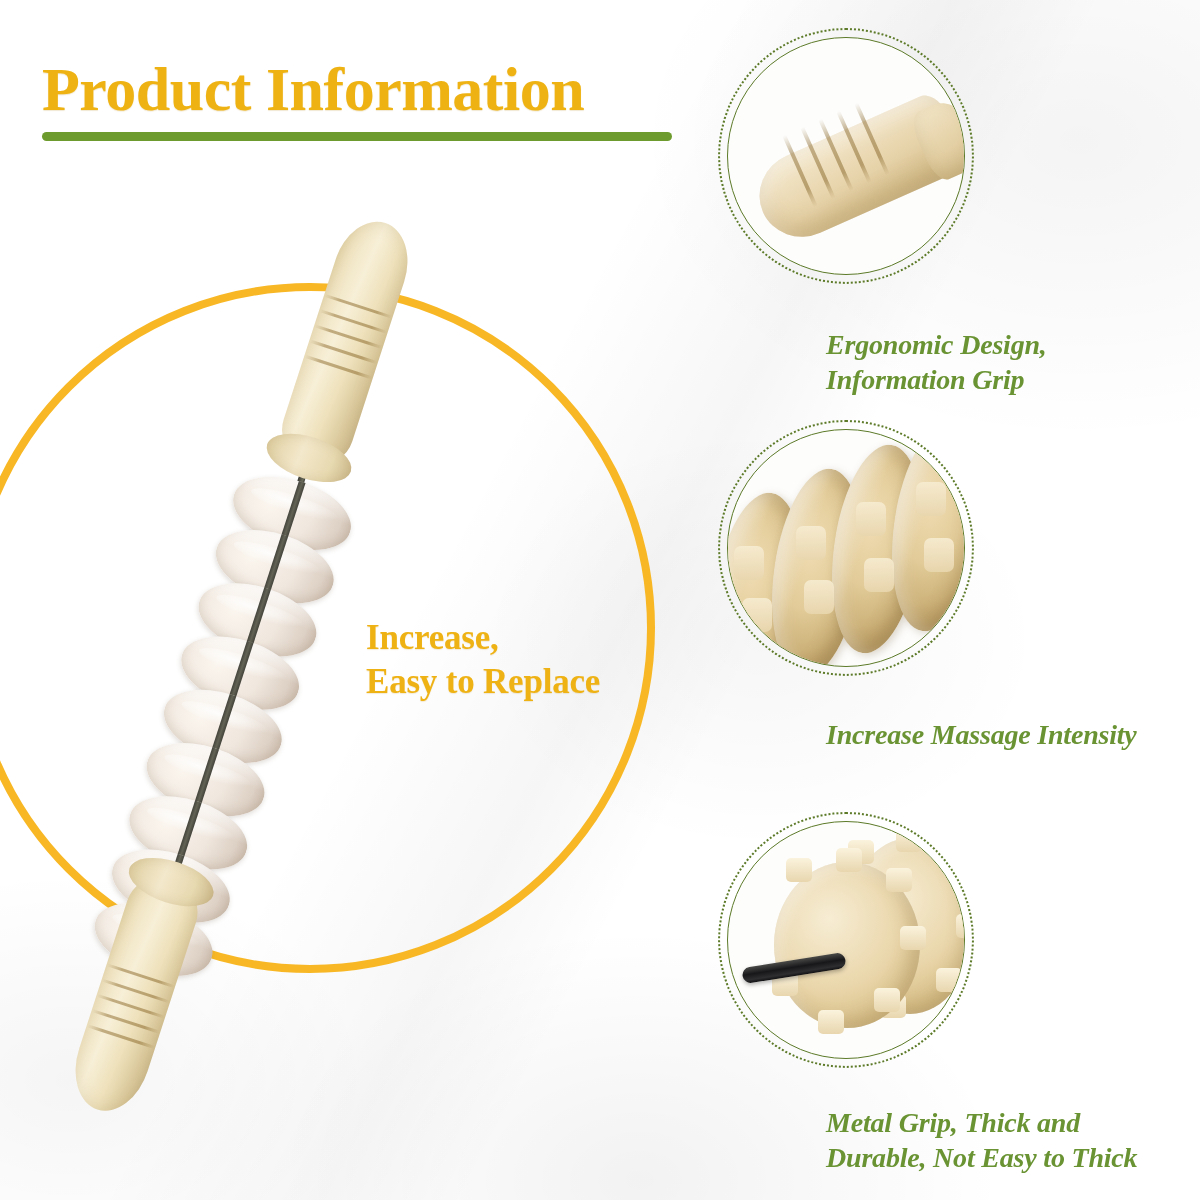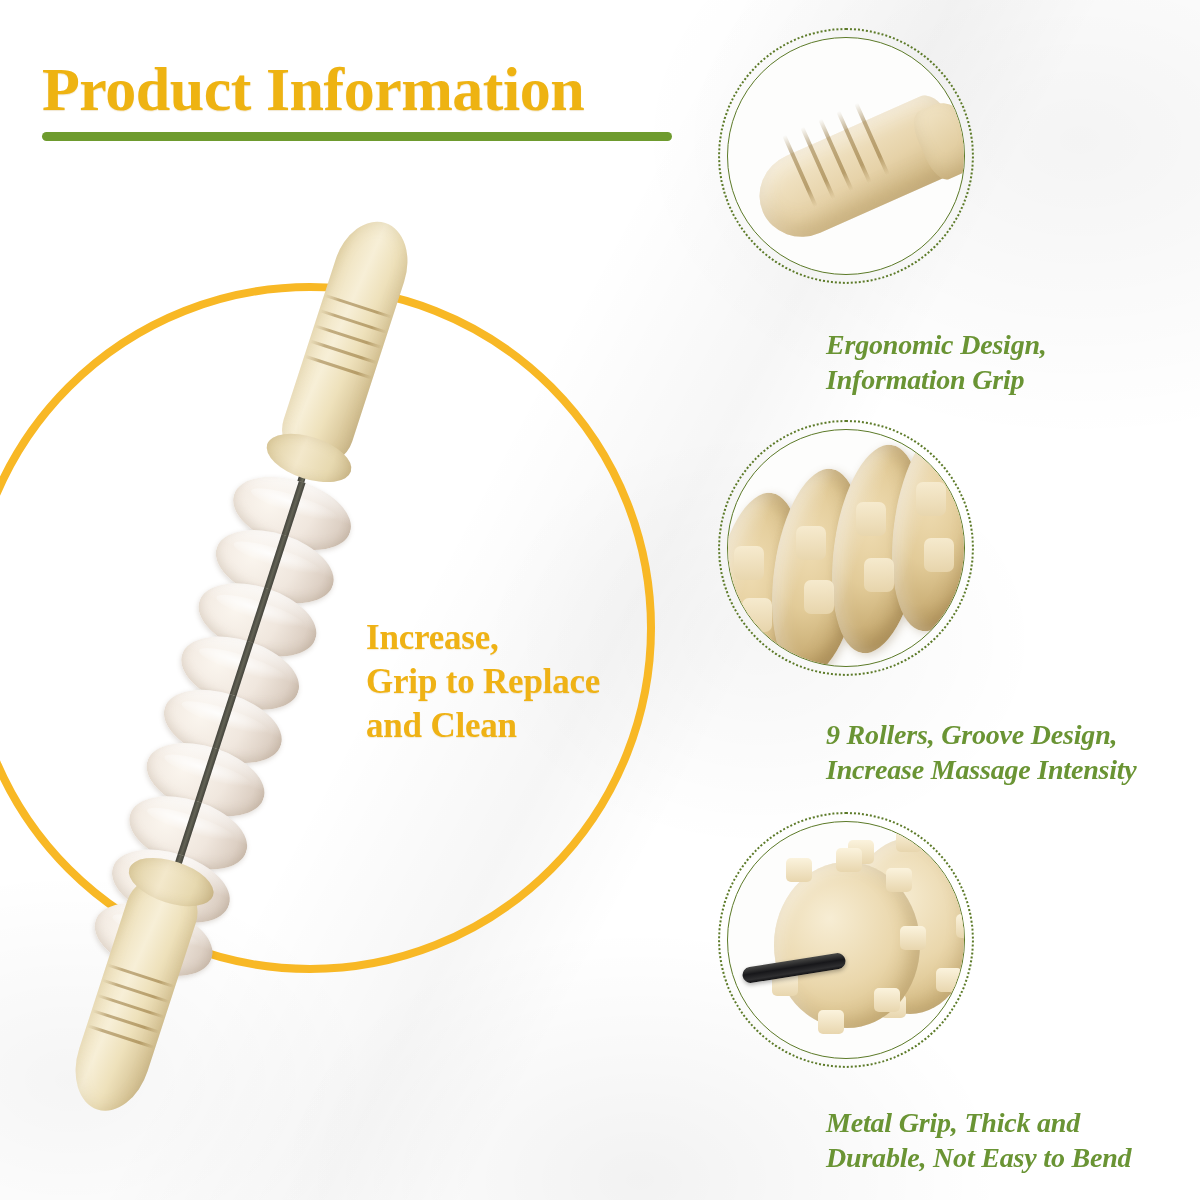--- a/index.html
+++ b/index.html
@@ -272,22 +272,21 @@
       <div class="ring" style="top:756px;"></div>
       <div class="ring" style="top:772px;"></div>
       <div class="ring" style="top:788px;"></div>
       <div class="ring" style="top:804px;"></div>
       <div class="ring" style="top:820px;"></div>
     </div>
   </div>
 
   <div id="center-caption">
     <div>Increase,</div>
-    <div>Grip to Replace</div>
-    <div>and Clean</div>
+    <div>Easy to Replace</div>
   </div>
 
   <div class="callout" id="callout-1">
     <div class="circle-frame">
       <div class="circle-inner">
         <div class="art-handle">
           <div class="body"></div>
           <div class="cap"></div>
           <div class="gv" style="left:74px;  top:74px;"></div>
           <div class="gv" style="left:92px;  top:66px;"></div>
@@ -316,21 +315,20 @@
           <div class="notch" style="left:68px;  top:96px;"></div>
           <div class="notch" style="left:76px;  top:150px;"></div>
           <div class="notch" style="left:128px; top:72px;"></div>
           <div class="notch" style="left:136px; top:128px;"></div>
           <div class="notch" style="left:188px; top:52px;"></div>
           <div class="notch" style="left:196px; top:108px;"></div>
         </div>
       </div>
     </div>
     <div class="caption">
-      <div>9 Rollers, Groove Design,</div>
       <div>Increase Massage Intensity</div>
     </div>
   </div>
 
   <div class="callout" id="callout-3">
     <div class="circle-frame">
       <div class="circle-inner">
         <div class="art-gear">
 
           <div class="gear-disc" style="left:118px; top:16px; width:128px; height:176px;"></div>
@@ -349,17 +347,17 @@
           <div class="tooth" style="left:146px; top:166px;"></div>
           <div class="tooth" style="left:90px;  top:188px;"></div>
           <div class="tooth" style="left:44px;  top:150px;"></div>
 
           <div class="metal-shaft"></div>
         </div>
       </div>
     </div>
     <div class="caption">
       <div>Metal Grip, Thick and</div>
-      <div>Durable, Not Easy to Bend</div>
+      <div>Durable, Not Easy to Thick</div>
     </div>
   </div>
 
 </div>
 
 </body></html>

